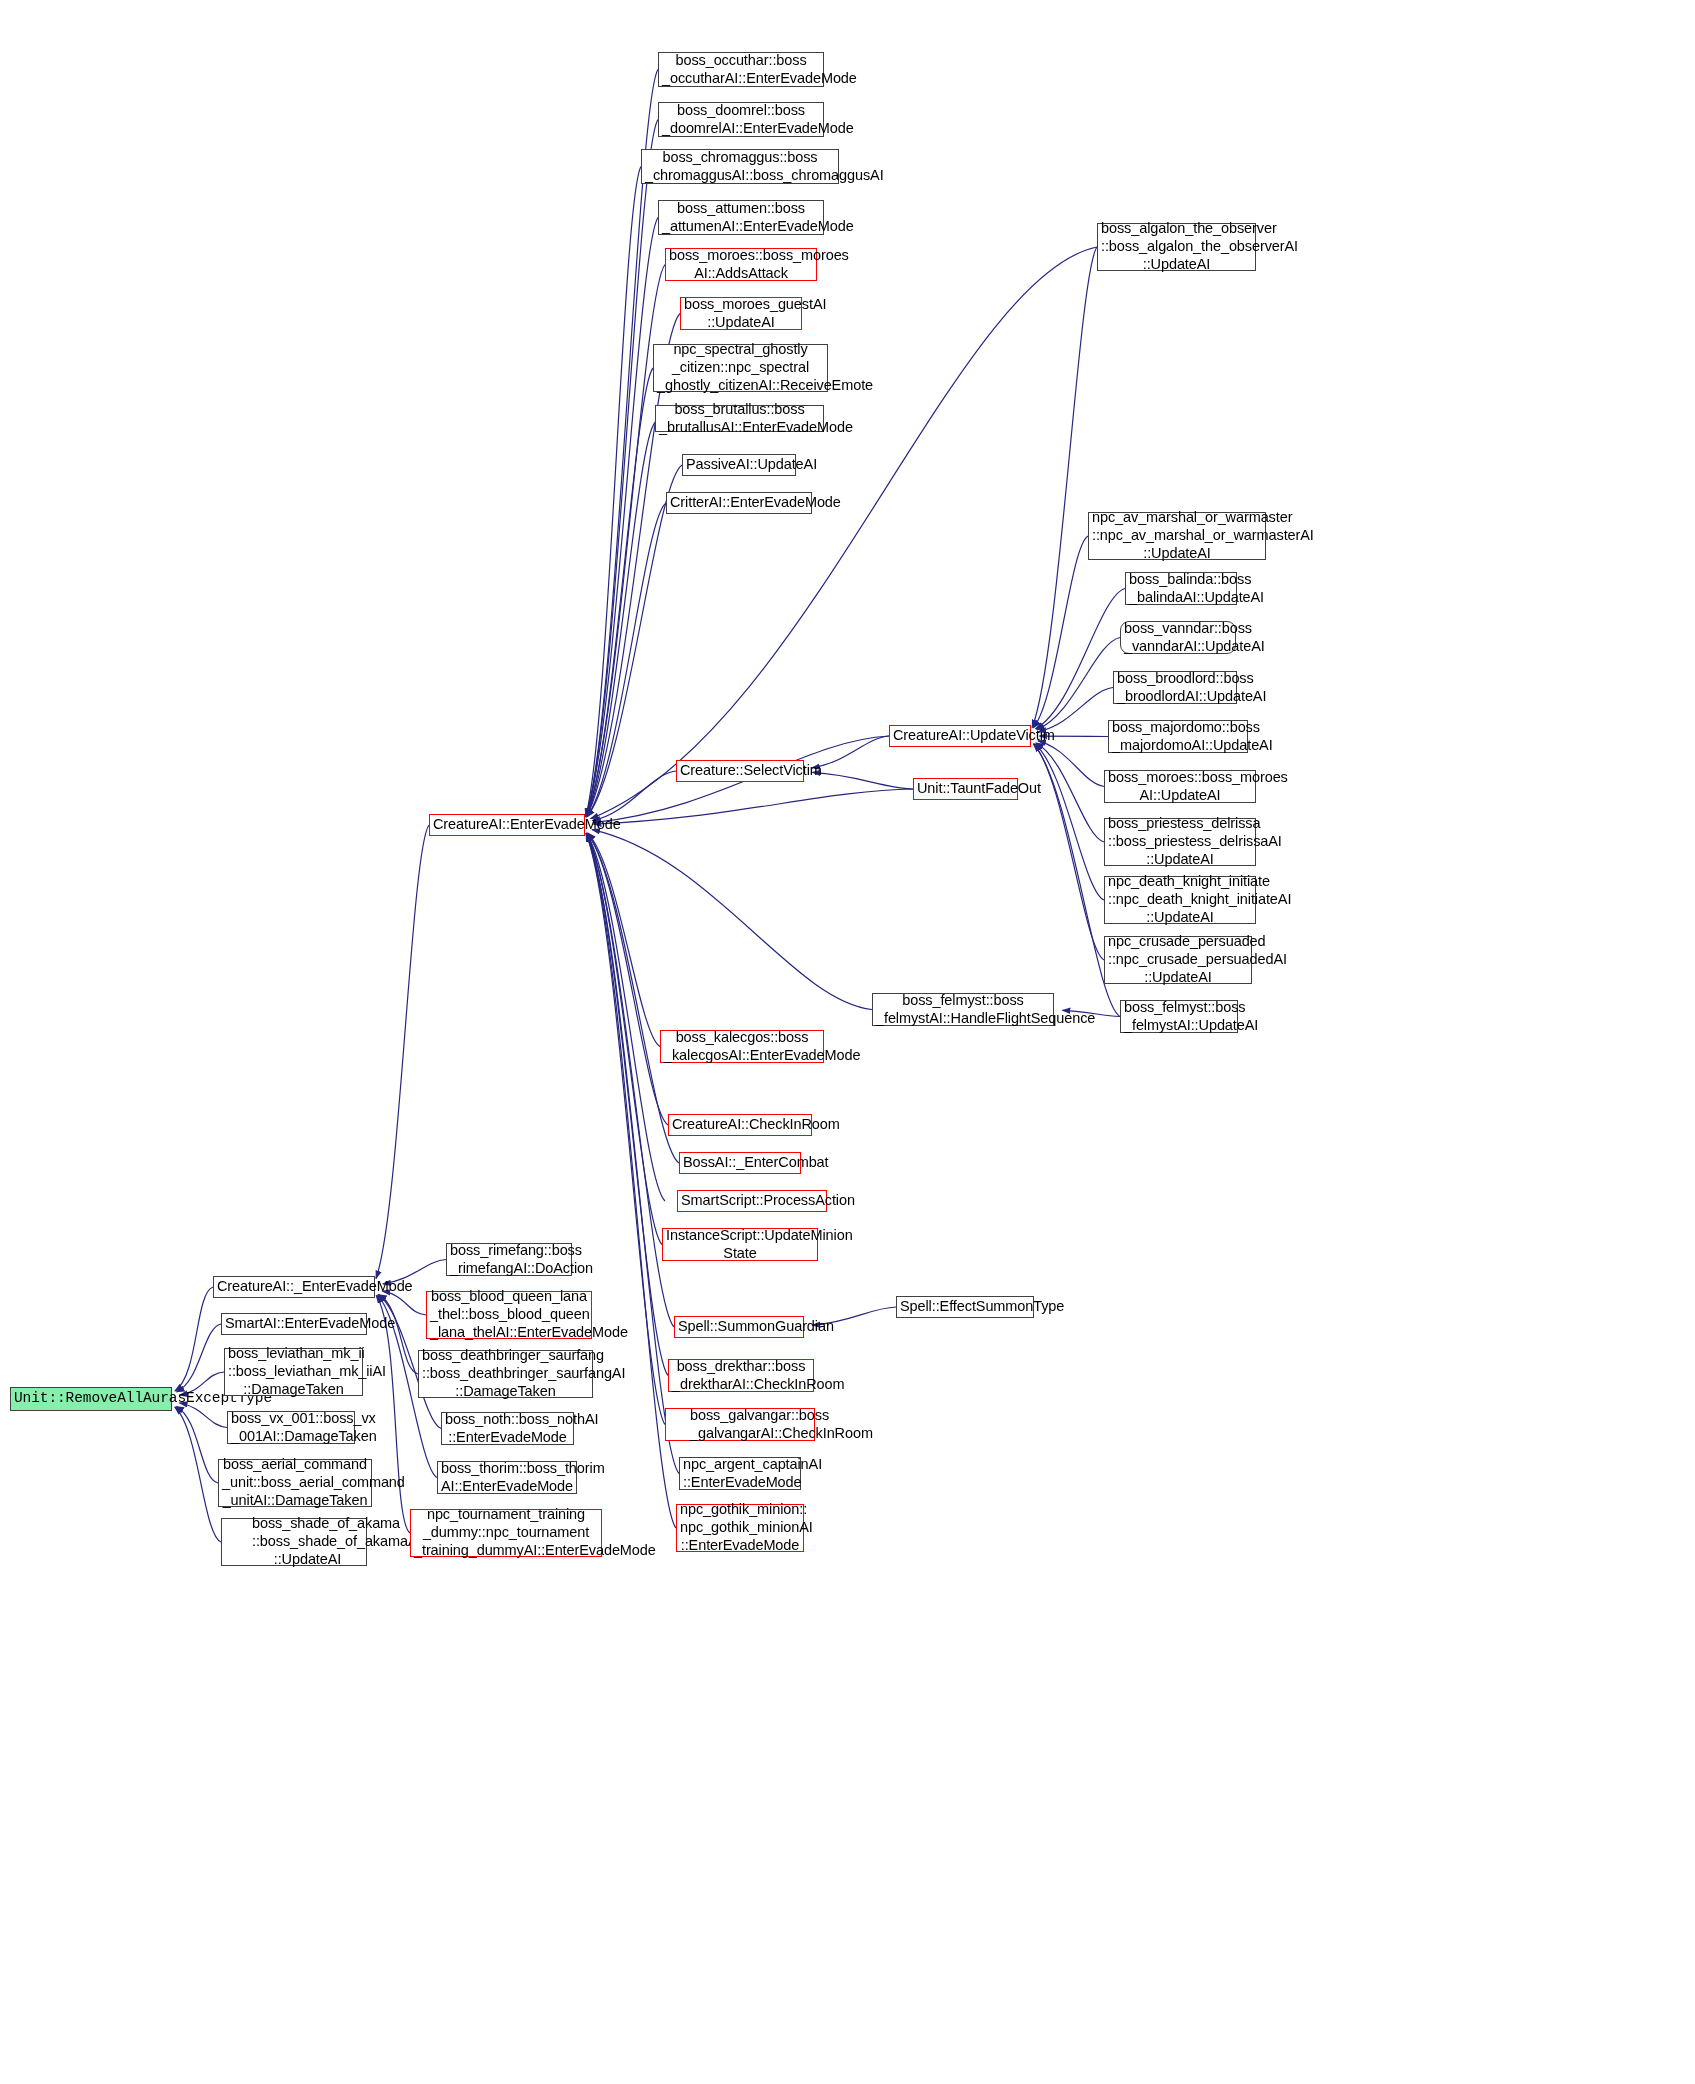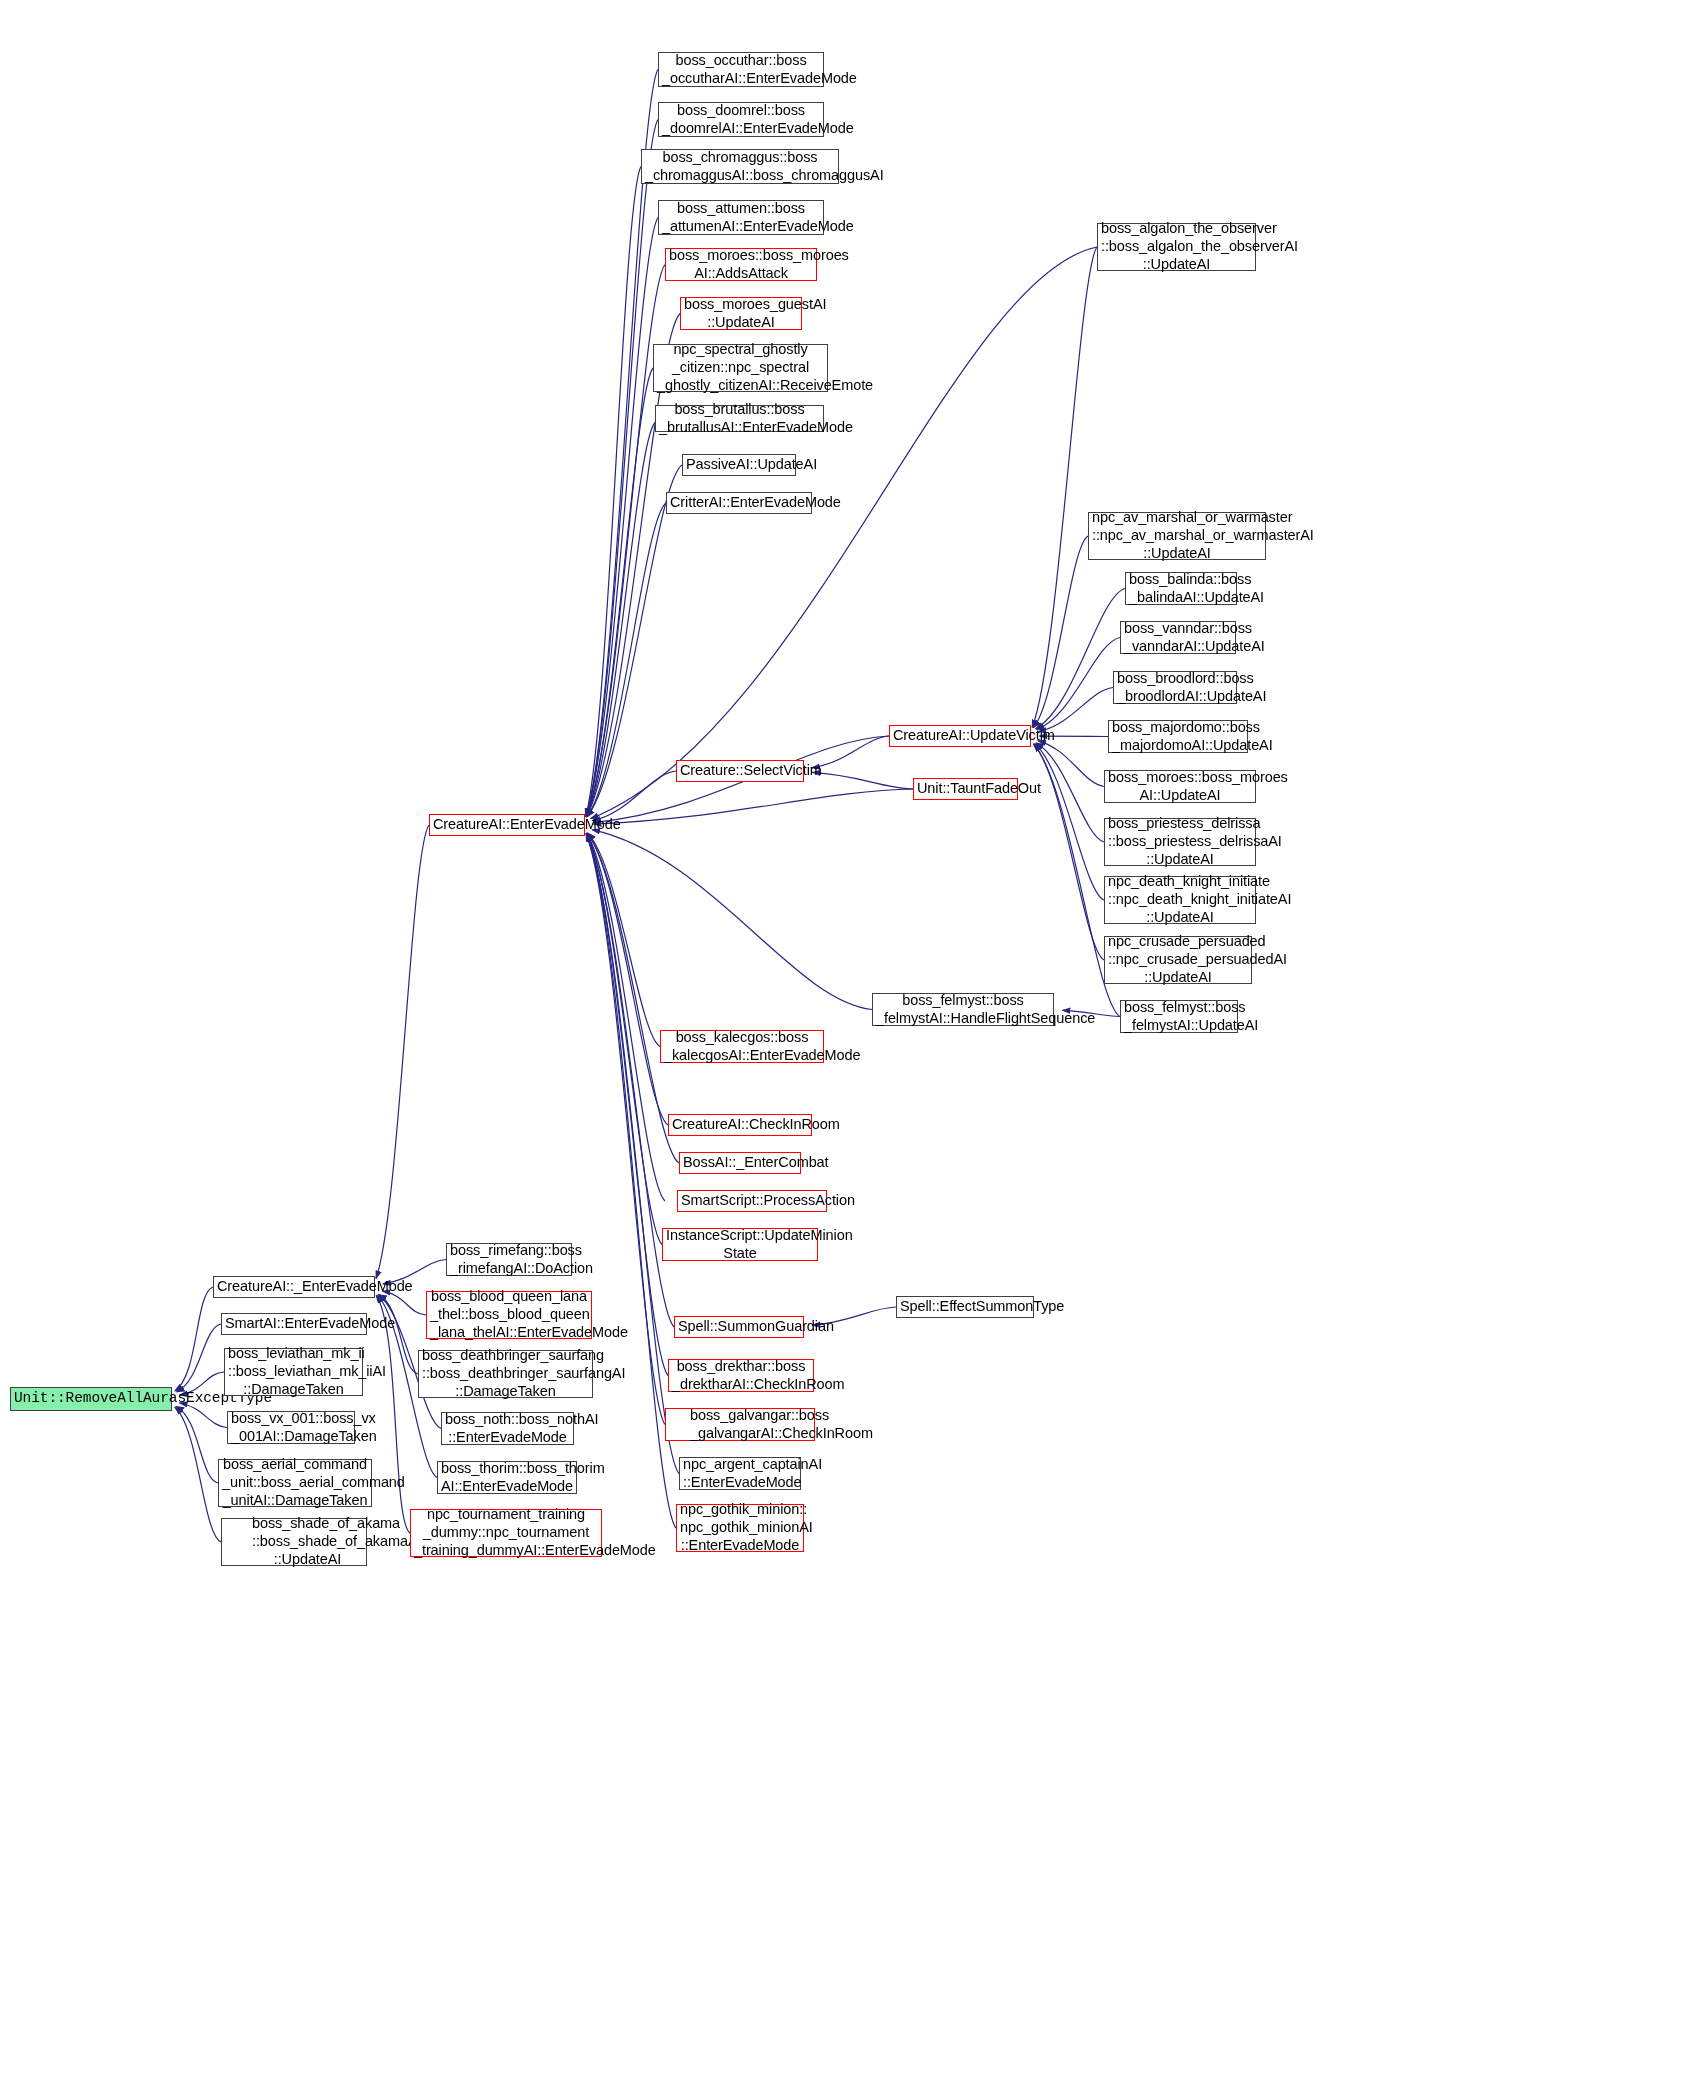--- a/index.html
+++ b/index.html
@@ -140,21 +140,21 @@
       <div class="node" style="left: 682px; top: 454px; width: 114px; height: 22px;"><span>PassiveAI::UpdateAI</span></div>
       <div class="node" style="left: 666px; top: 492px; width: 146px; height: 22px;"><span>CritterAI::EnterEvadeMode</span></div>
       <div class="node" style="left: 1097px; top: 223px; width: 159px; height: 48px;"><span>boss_algalon_the_observer
 ::boss_algalon_the_observerAI
 ::UpdateAI</span></div>
       <div class="node" style="left: 1088px; top: 512px; width: 178px; height: 48px;"><span>npc_av_marshal_or_warmaster
 ::npc_av_marshal_or_warmasterAI
 ::UpdateAI</span></div>
       <div class="node" style="left: 1125px; top: 572px; width: 112px; height: 33px;"><span>boss_balinda::boss
 _balindaAI::UpdateAI</span></div>
-      <div class="node" style="left: 1120px; top: 621px; width: 116px; height: 33px;"><span>boss_vanndar::boss
+      <div class="node" style="left: 1120px; top: 621px; width: 116px; height: 33px; border-radius: 9px;"><span>boss_vanndar::boss
 _vanndarAI::UpdateAI</span></div>
       <div class="node" style="left: 1113px; top: 671px; width: 124px; height: 33px;"><span>boss_broodlord::boss
 _broodlordAI::UpdateAI</span></div>
       <div class="node" style="left: 1108px; top: 720px; width: 140px; height: 33px;"><span>boss_majordomo::boss
 _majordomoAI::UpdateAI</span></div>
       <div class="node" style="left: 1104px; top: 770px; width: 152px; height: 33px;"><span>boss_moroes::boss_moroes
 AI::UpdateAI</span></div>
       <div class="node" style="left: 1104px; top: 818px; width: 152px; height: 48px;"><span>boss_priestess_delrissa
 ::boss_priestess_delrissaAI
 ::UpdateAI</span></div>

